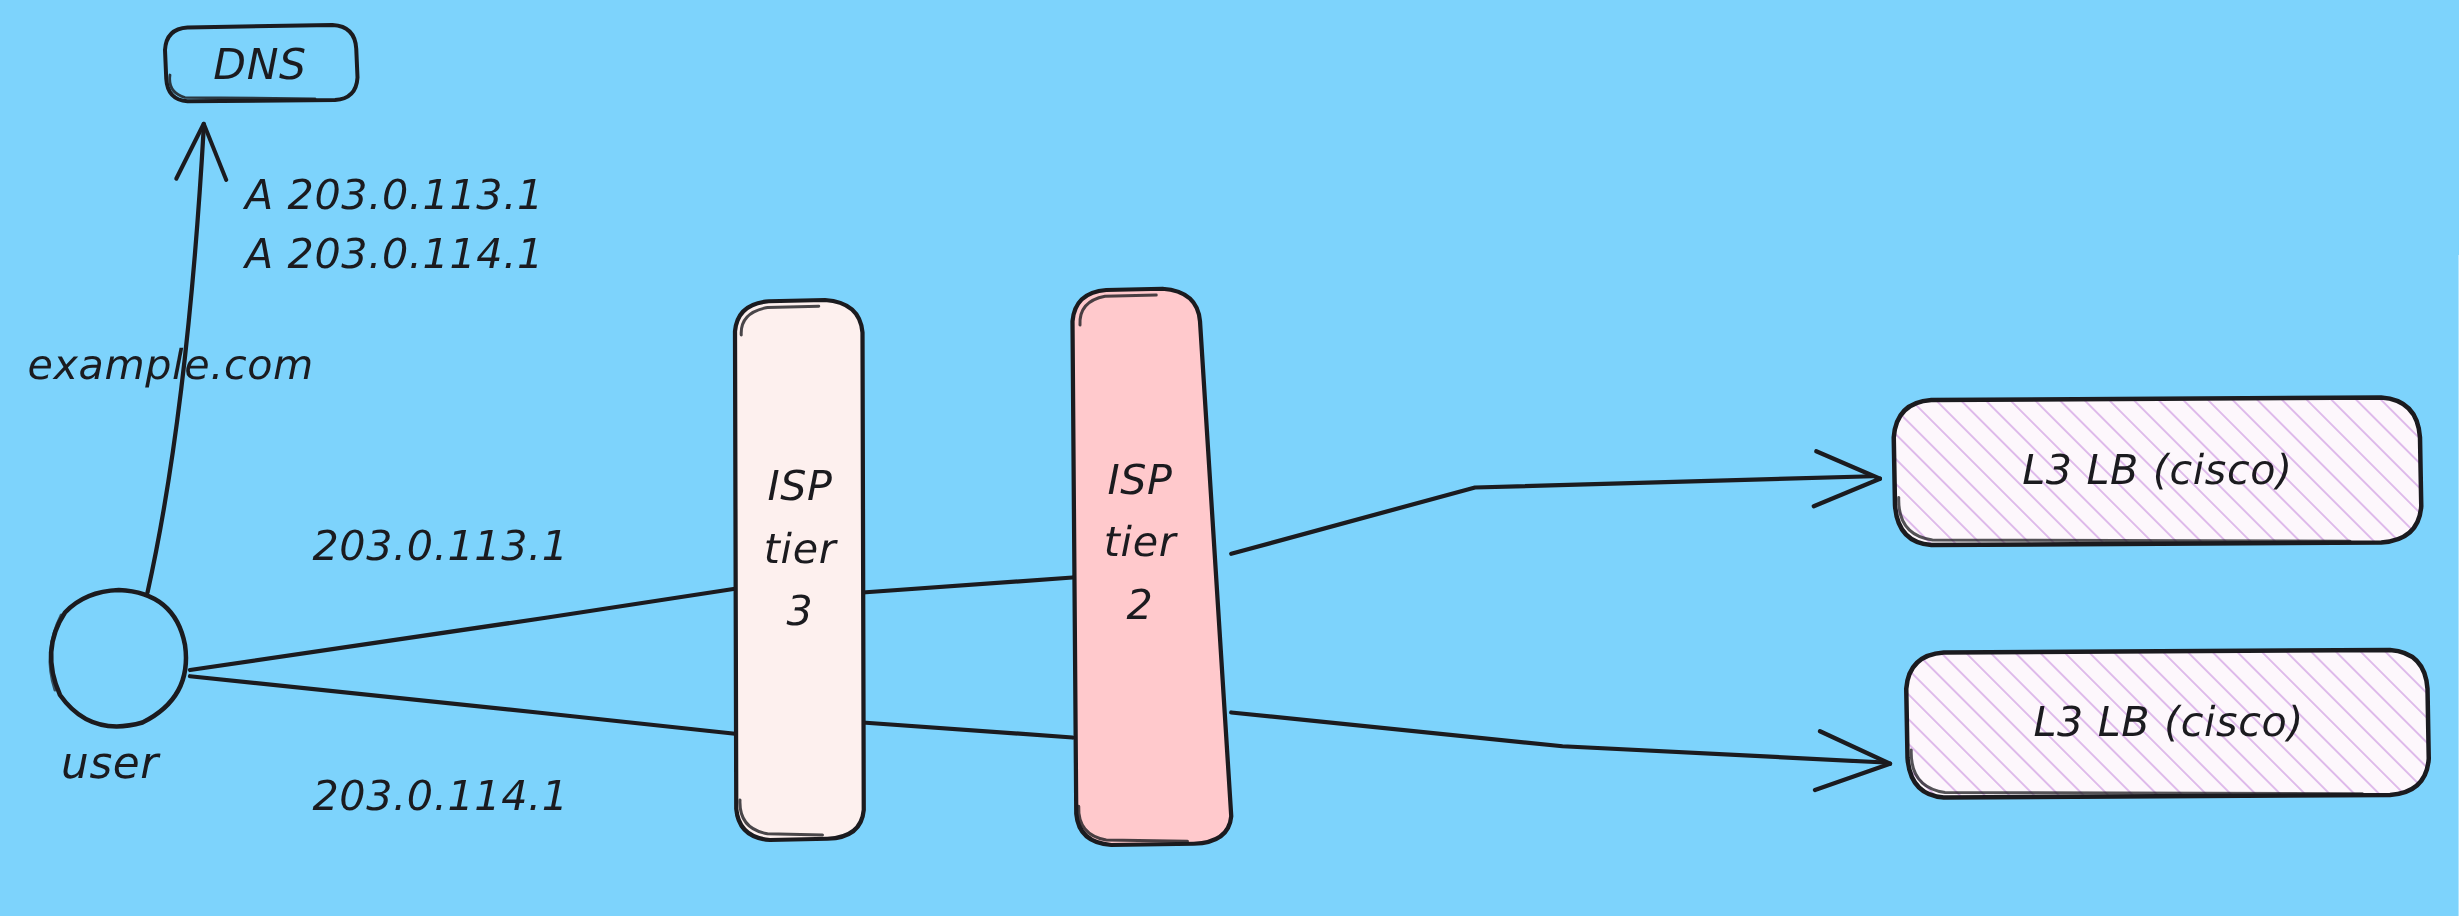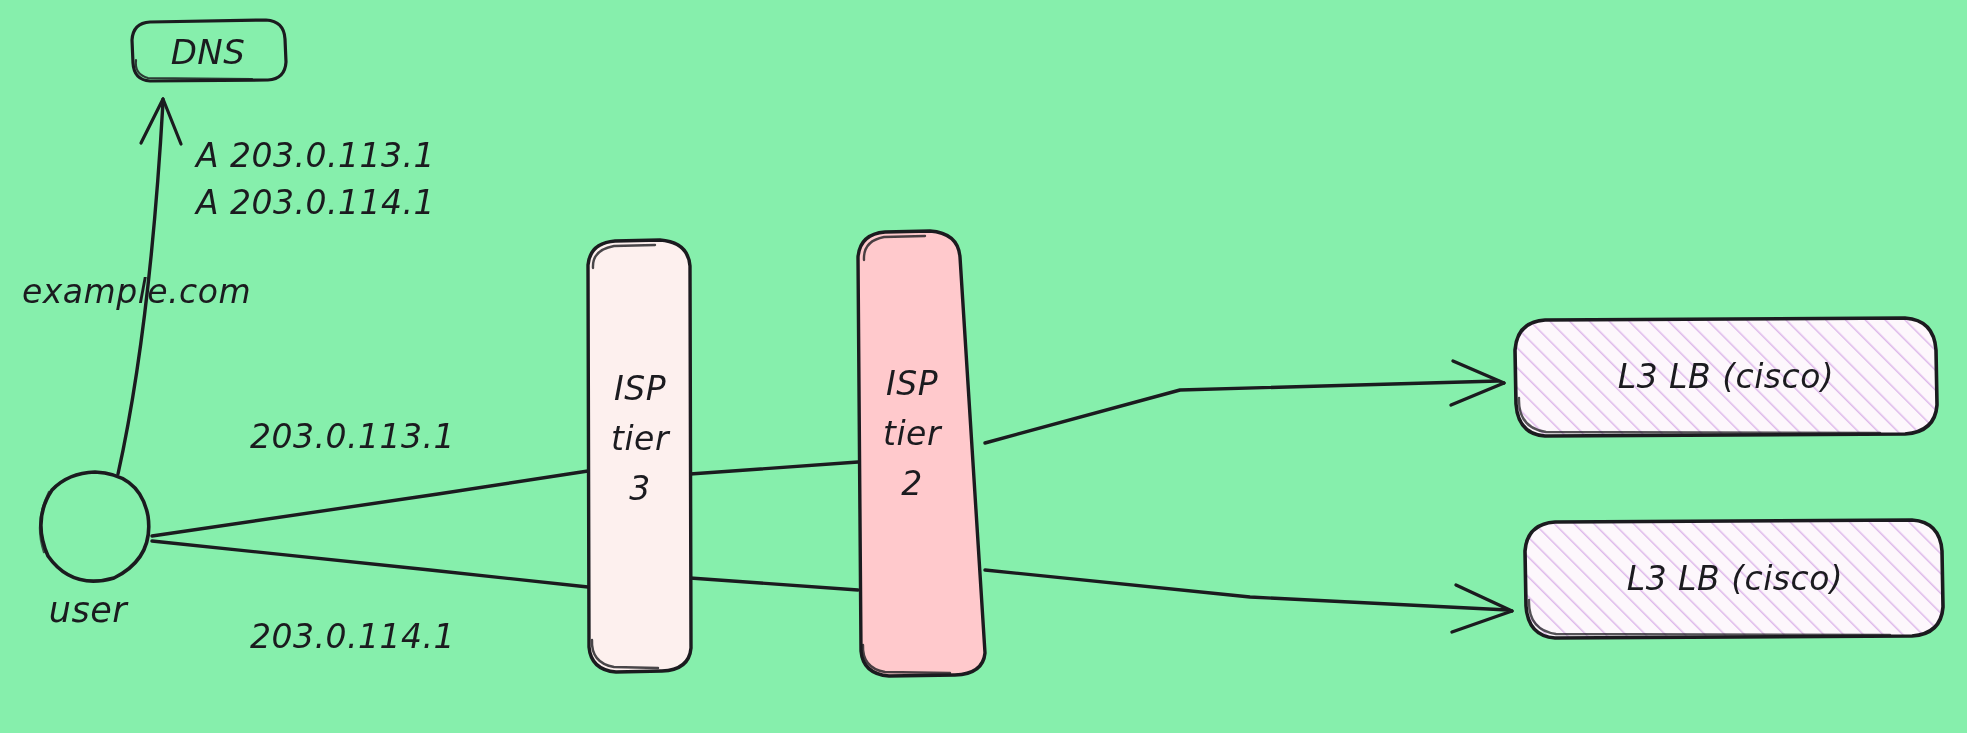--- a/index.html
+++ b/index.html
@@ -10,21 +10,21 @@
   body {
     width: 1967px;
     height: 733px;
     overflow: hidden;
     font-family: "DejaVu Sans", sans-serif;
   }
   #canvas {
     position: relative;
     width: 1967px;
     height: 733px;
-    background: #86efac;
+    background: #7dd3fc;
   }
   svg.diagram {
     position: absolute;
     top: 0;
     left: 0;
     width: 1967px;
     height: 733px;
   }
   .hand-text {
     font-family: "DejaVu Sans", sans-serif;

